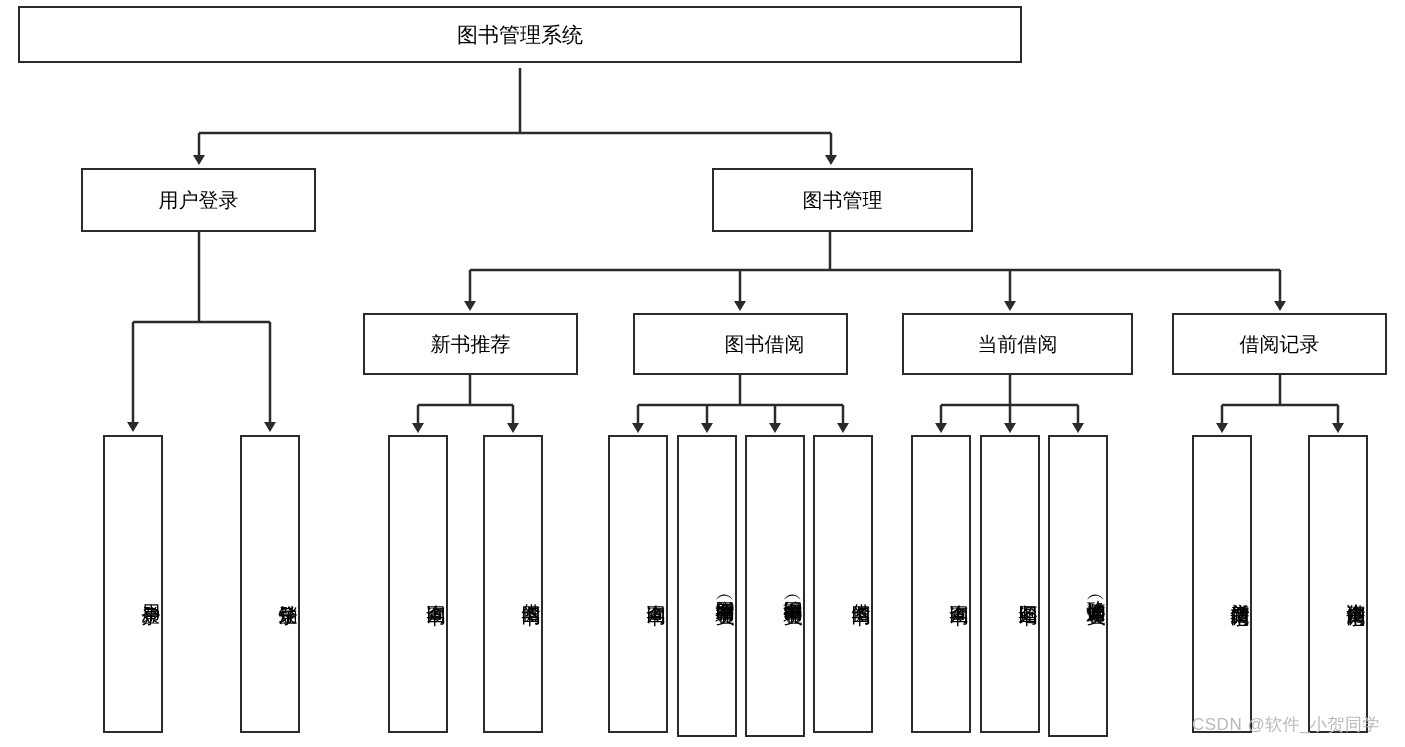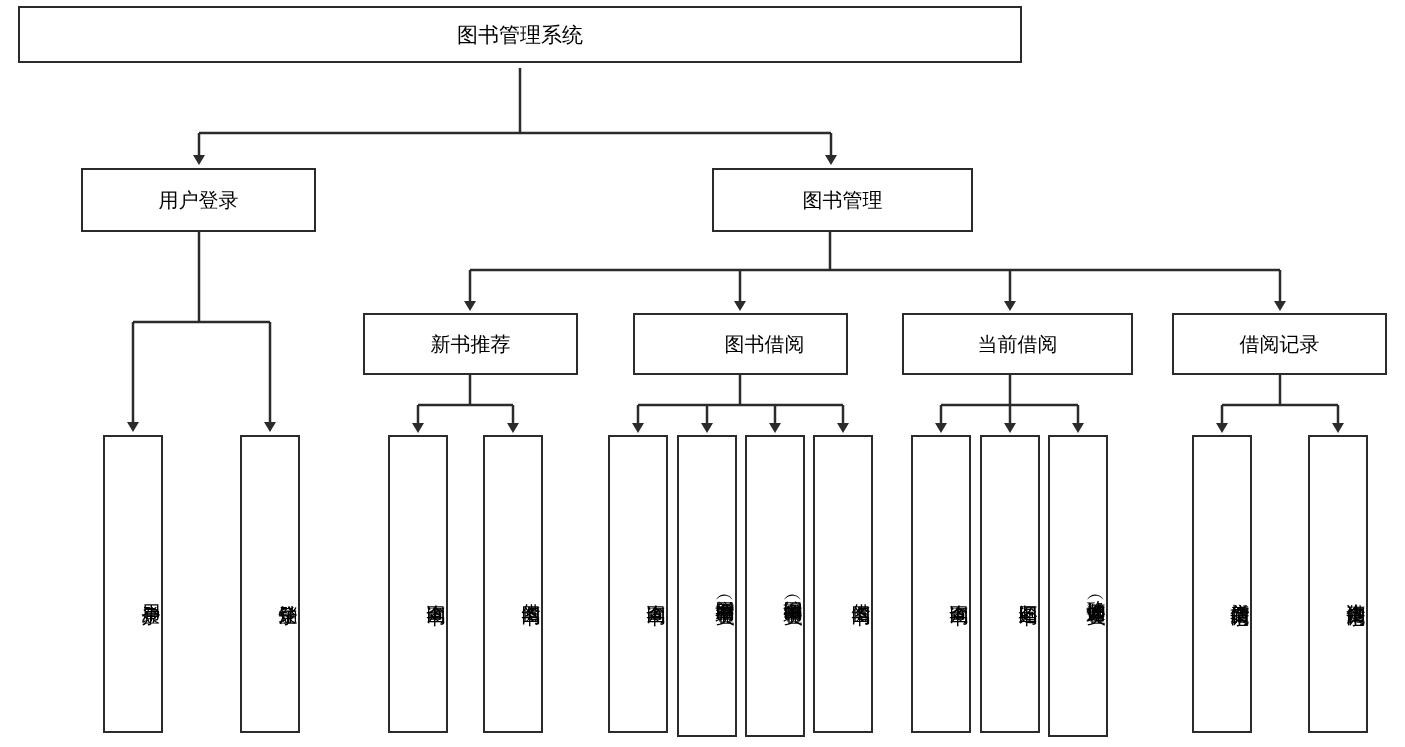--- a/index.html
+++ b/index.html
@@ -145,14 +145,15 @@
   <div class="node leaf tall" style="left:745px; top:435px; width:60px; height:302px;">编辑图书（管理员）</div>
   <div class="node leaf" style="left:813px; top:435px; width:60px; height:298px;">借阅图书</div>
 
   <div class="node leaf" style="left:911px; top:435px; width:60px; height:298px;">查询图书</div>
   <div class="node leaf" style="left:980px; top:435px; width:60px; height:298px;">归还图书</div>
   <div class="node leaf tall" style="left:1048px; top:435px; width:60px; height:302px;">确认归还（管理员）</div>
 
   <div class="node leaf" style="left:1192px; top:435px; width:60px; height:298px;">新增借阅记录</div>
   <div class="node leaf" style="left:1308px; top:435px; width:60px; height:298px;">查询借阅记录</div>
 
+  <div class="watermark">CSDN @软件_小贺同学</div>
 
 </div>
 
 </body></html>

